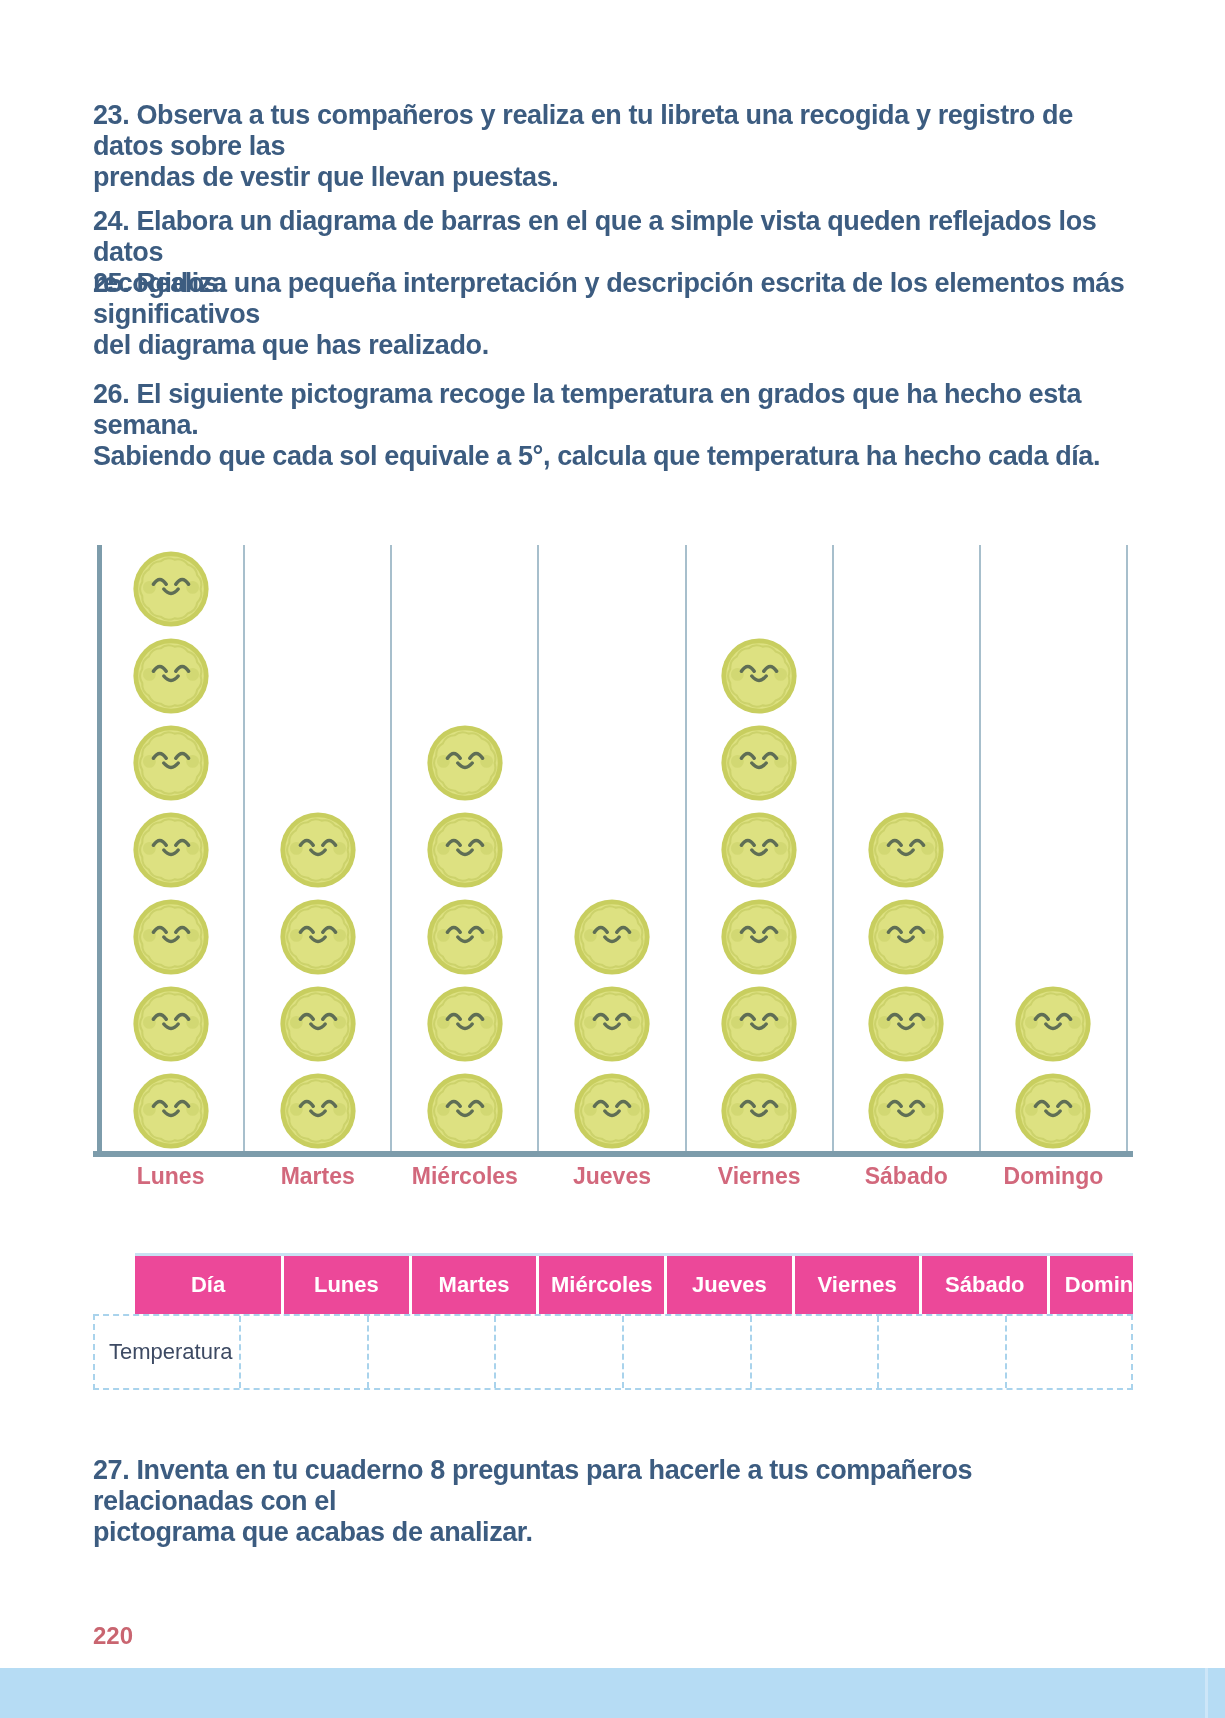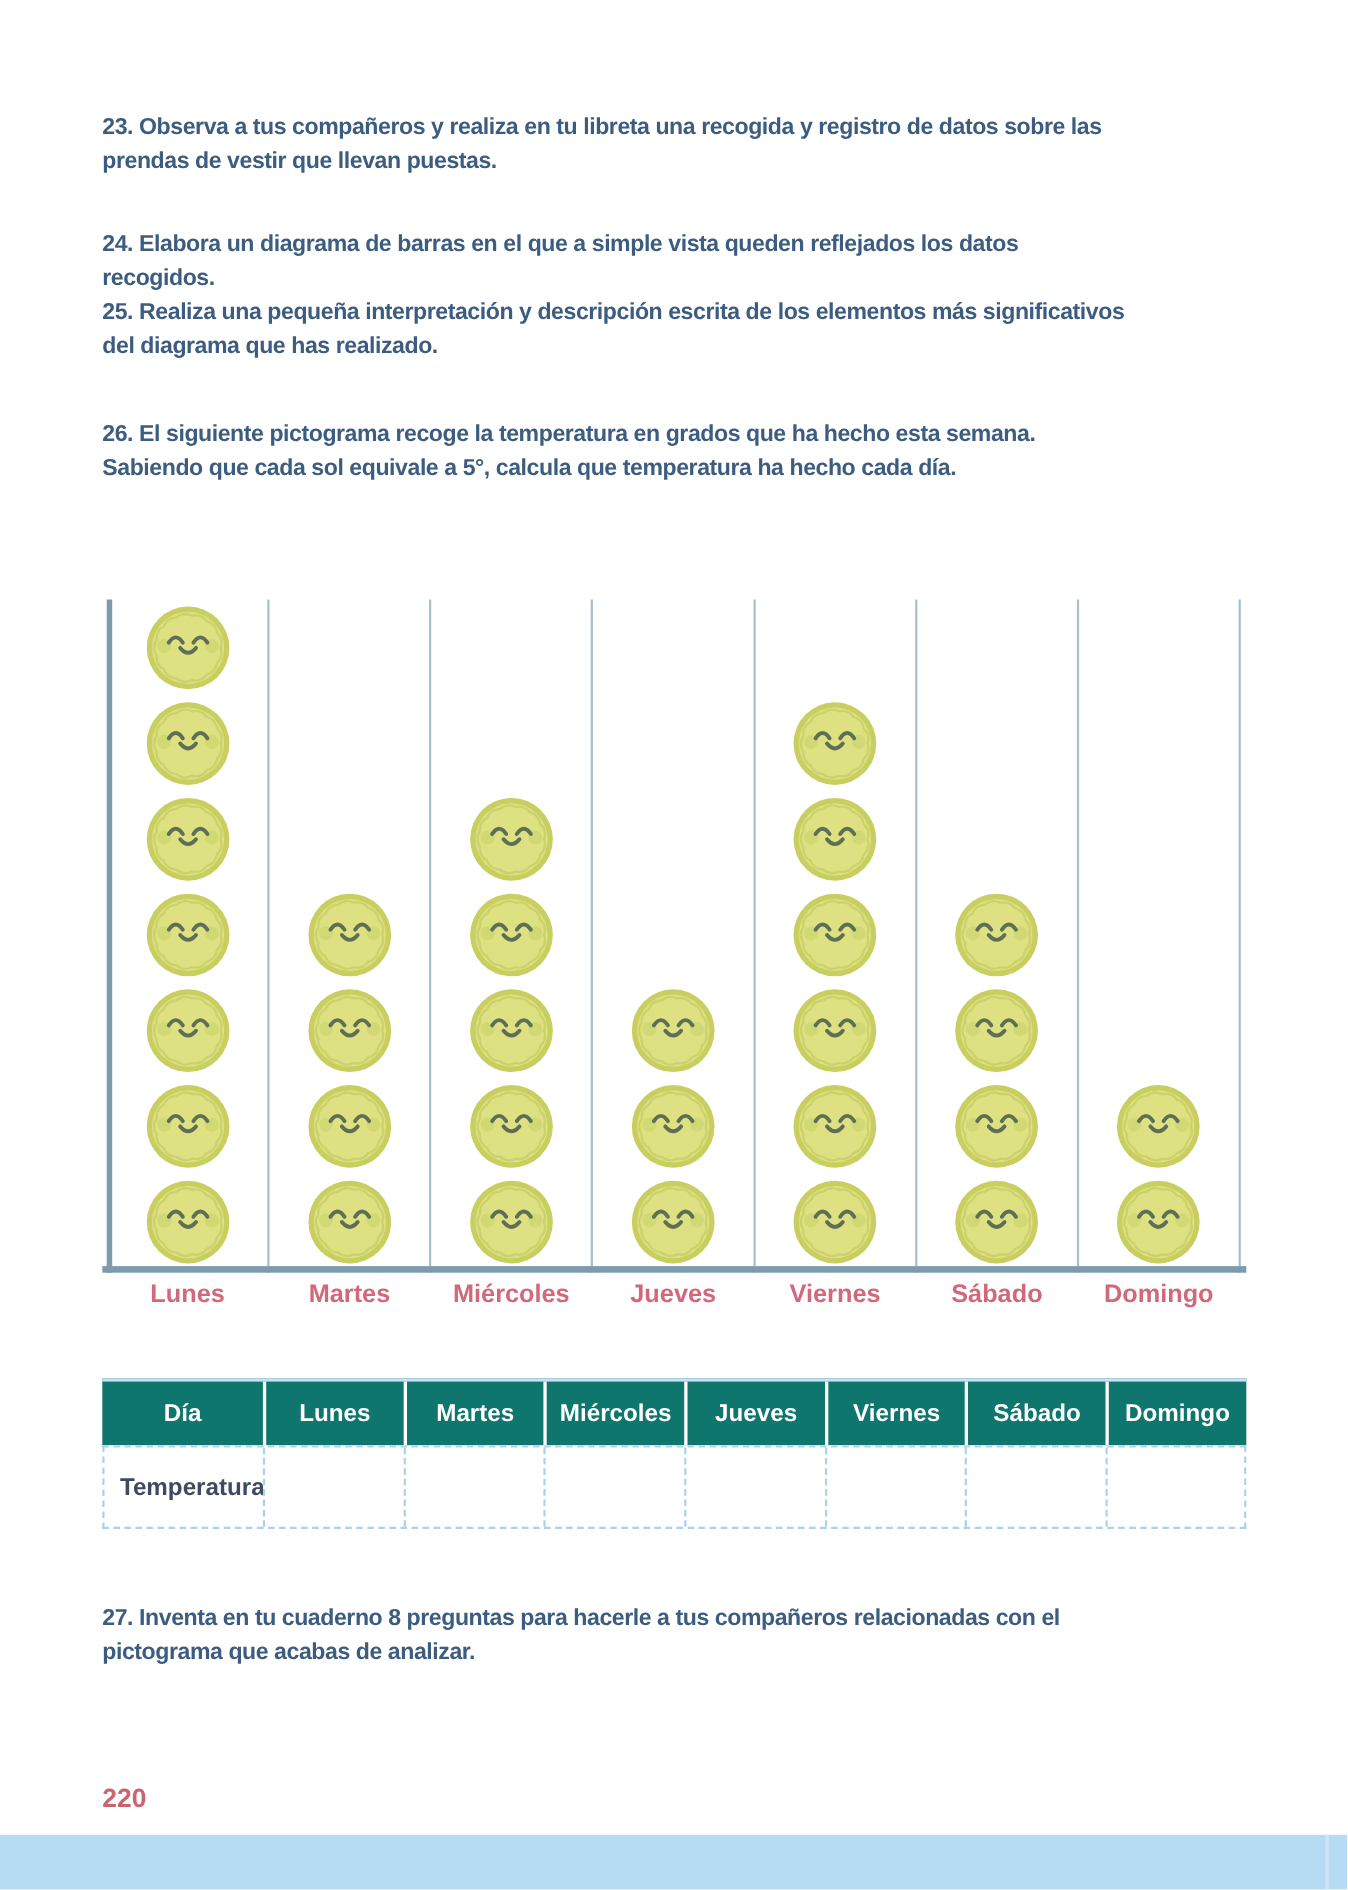--- a/index.html
+++ b/index.html
@@ -5,39 +5,39 @@
   html,body{margin:0;padding:0;background:#ffffff;}
   .page{
     position:relative;
     width:1225px;height:1718px;
     background:#ffffff;
     font-family:"Liberation Sans", sans-serif;
     overflow:hidden;
   }
   .exercise{
     position:absolute;left:93px;width:1045px;
-    color:#3c5c80;font-weight:bold;font-size:21px;line-height:31px;
+    color:#3c5c80;font-weight:bold;font-size:27px;line-height:31px;
     letter-spacing:-0.4px;white-space:pre-line;
   }
   
   .chart{position:absolute;left:97px;top:545px;width:1030px;height:612px;}
   .chart .axis-y{position:absolute;left:0;top:0;width:5px;height:612px;background:#7d9cab;}
   .chart .col-line{position:absolute;top:0;width:2px;height:612px;background:#a7bfcc;}
   .chart .col{position:absolute;top:0;height:612px;}
   .sun{position:absolute;width:80px;height:80px;}
   .axis-x{position:absolute;left:93px;top:1151px;width:1040px;height:6px;background:#7d9cab;}
   .day-labels{position:absolute;left:97px;top:1163px;width:1030px;display:flex;}
   .day-labels .day{
     flex:1;text-align:center;color:#d2687c;font-weight:bold;font-size:23px;
   }
   
   .temp-table{position:absolute;left:93px;top:1253px;width:1040px;}
   .t-header{
-    display:flex;height:58px;background:#0f766e;
-    border-top:3px solid #c9e1f2;align-items:flex-end;
+    display:flex;height:58px;background:#ec4899;
+    border-top:3px solid #c9e1f2;align-items:flex-end;margin-left:42px;
   }
   .t-header .hcell{
     color:#ffffff;font-weight:bold;font-size:22px;text-align:center;
     height:100%;display:flex;align-items:center;justify-content:center;
     border-left:3px solid #ffffff;box-sizing:border-box;
   }
   .t-header .hcell:first-child{border-left:none;}
   .t-body{
     display:flex;height:76px;background:#ffffff;
     border:2px dashed #a9d3ec;border-top:2px dashed #a9d3ec;box-sizing:border-box;
@@ -420,21 +420,21 @@
         <div class="hcell" style="width: 146px; flex: 0 0 auto;">Día</div>
         <div class="hcell" style="width: 127.7px; flex: 0 0 auto;">Lunes</div>
         <div class="hcell" style="width: 127.7px; flex: 0 0 auto;">Martes</div>
         <div class="hcell" style="width: 127.7px; flex: 0 0 auto;">Miércoles</div>
         <div class="hcell" style="width: 127.7px; flex: 0 0 auto;">Jueves</div>
         <div class="hcell" style="width: 127.7px; flex: 0 0 auto;">Viernes</div>
         <div class="hcell" style="width: 127.7px; flex: 0 0 auto;">Sábado</div>
         <div class="hcell" style="width: 127.7px; flex: 0 0 auto;">Domingo</div>
       </div>
     <div class="t-body" id="t-body">
-        <div class="bcell" style="width: 144px; flex: 0 0 auto; font-weight: bold;">Temperatura</div>
+        <div class="bcell" style="width: 144px; flex: 0 0 auto;">Temperatura</div>
         <div class="bcell" style="width: 127.7px; flex: 0 0 auto;"></div>
         <div class="bcell" style="width: 127.7px; flex: 0 0 auto;"></div>
         <div class="bcell" style="width: 127.7px; flex: 0 0 auto;"></div>
         <div class="bcell" style="width: 127.7px; flex: 0 0 auto;"></div>
         <div class="bcell" style="width: 127.7px; flex: 0 0 auto;"></div>
         <div class="bcell" style="width: 127.7px; flex: 0 0 auto;"></div>
         <div class="bcell" style="width: 127.7px; flex: 0 0 auto;"></div>
       </div>
   </div>
 

